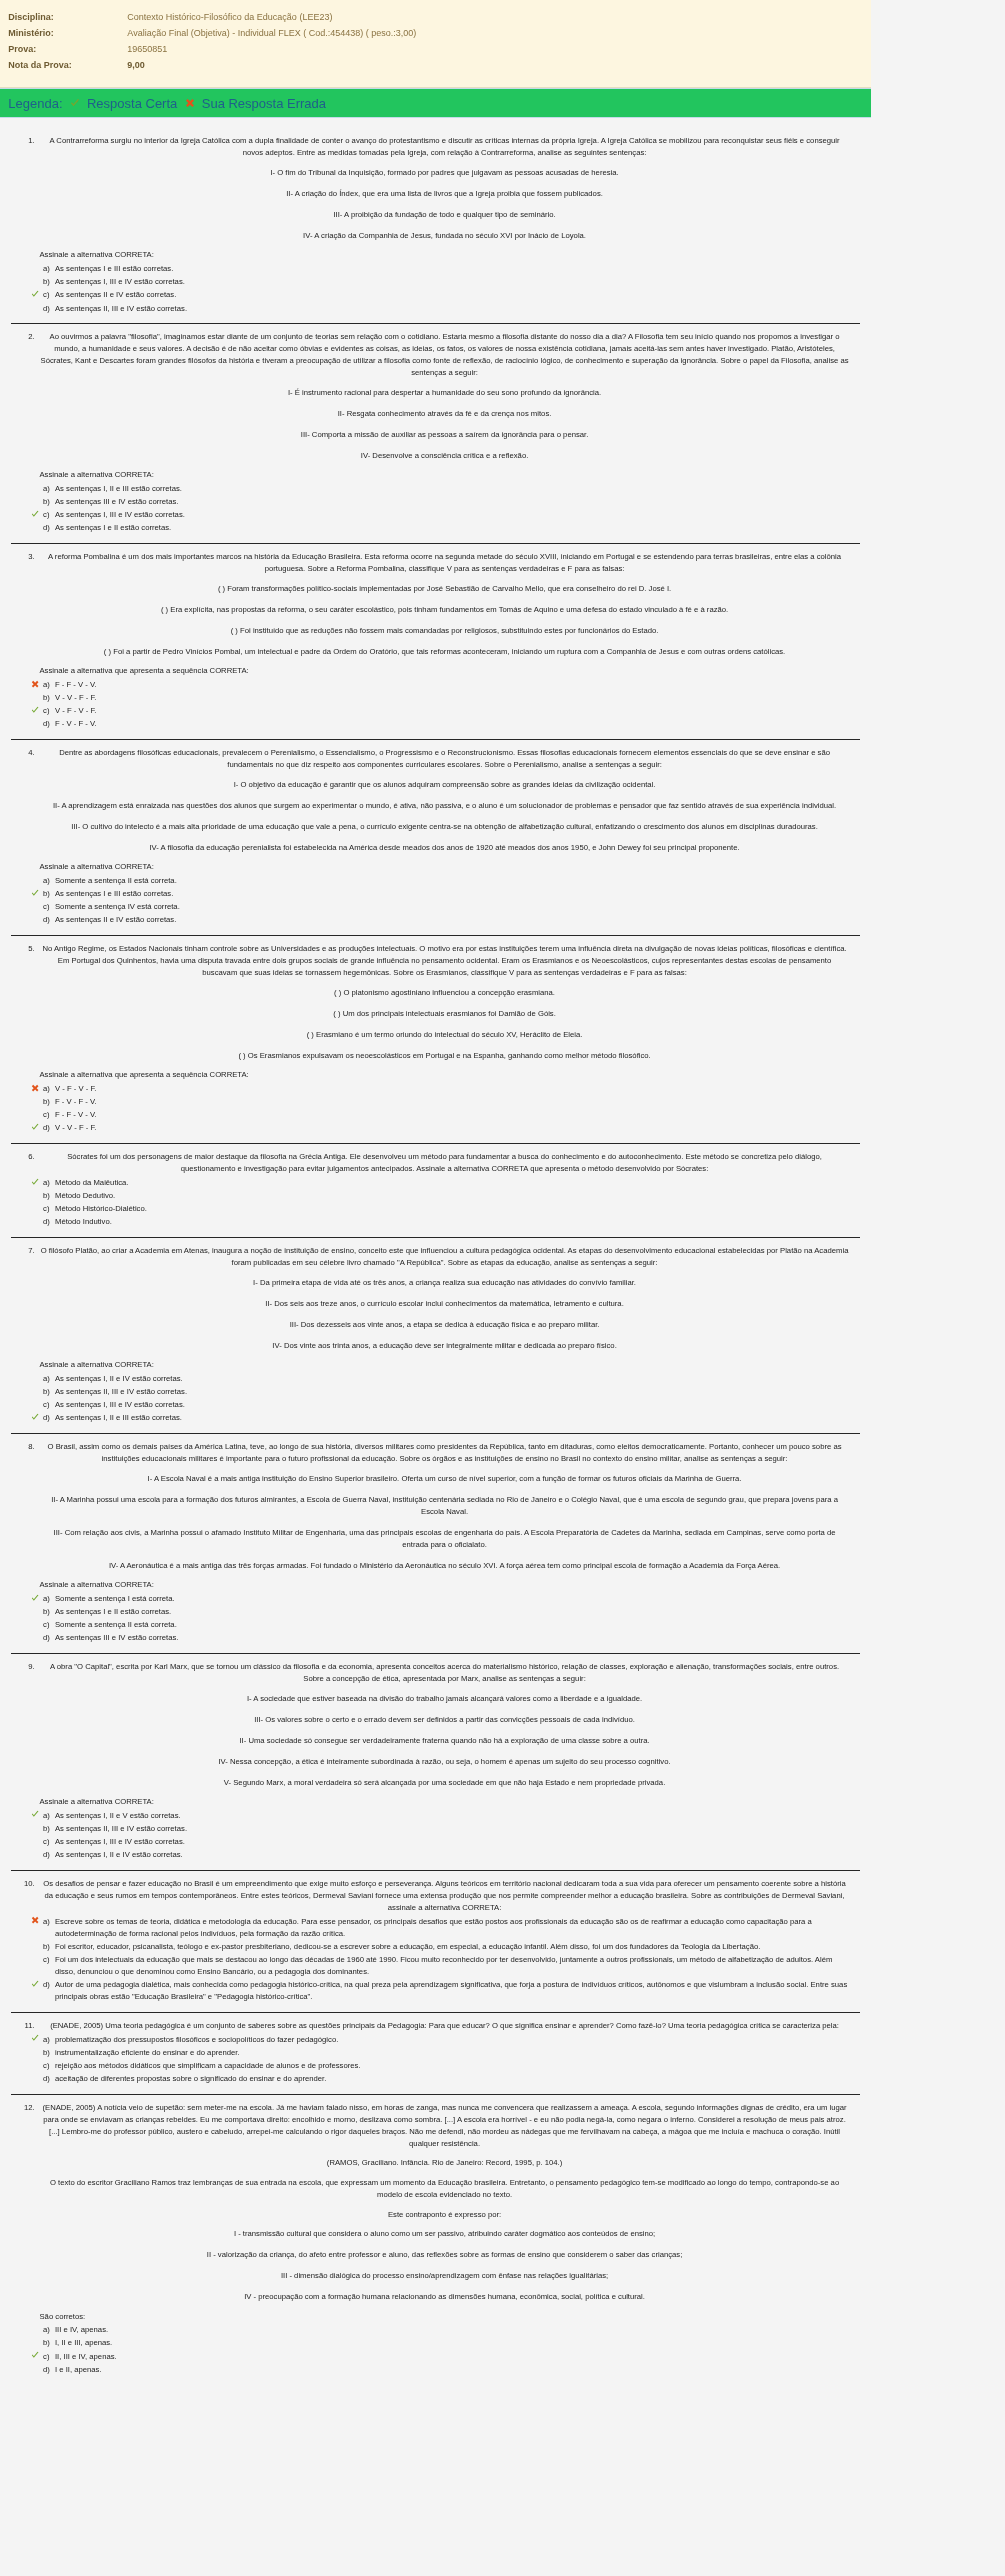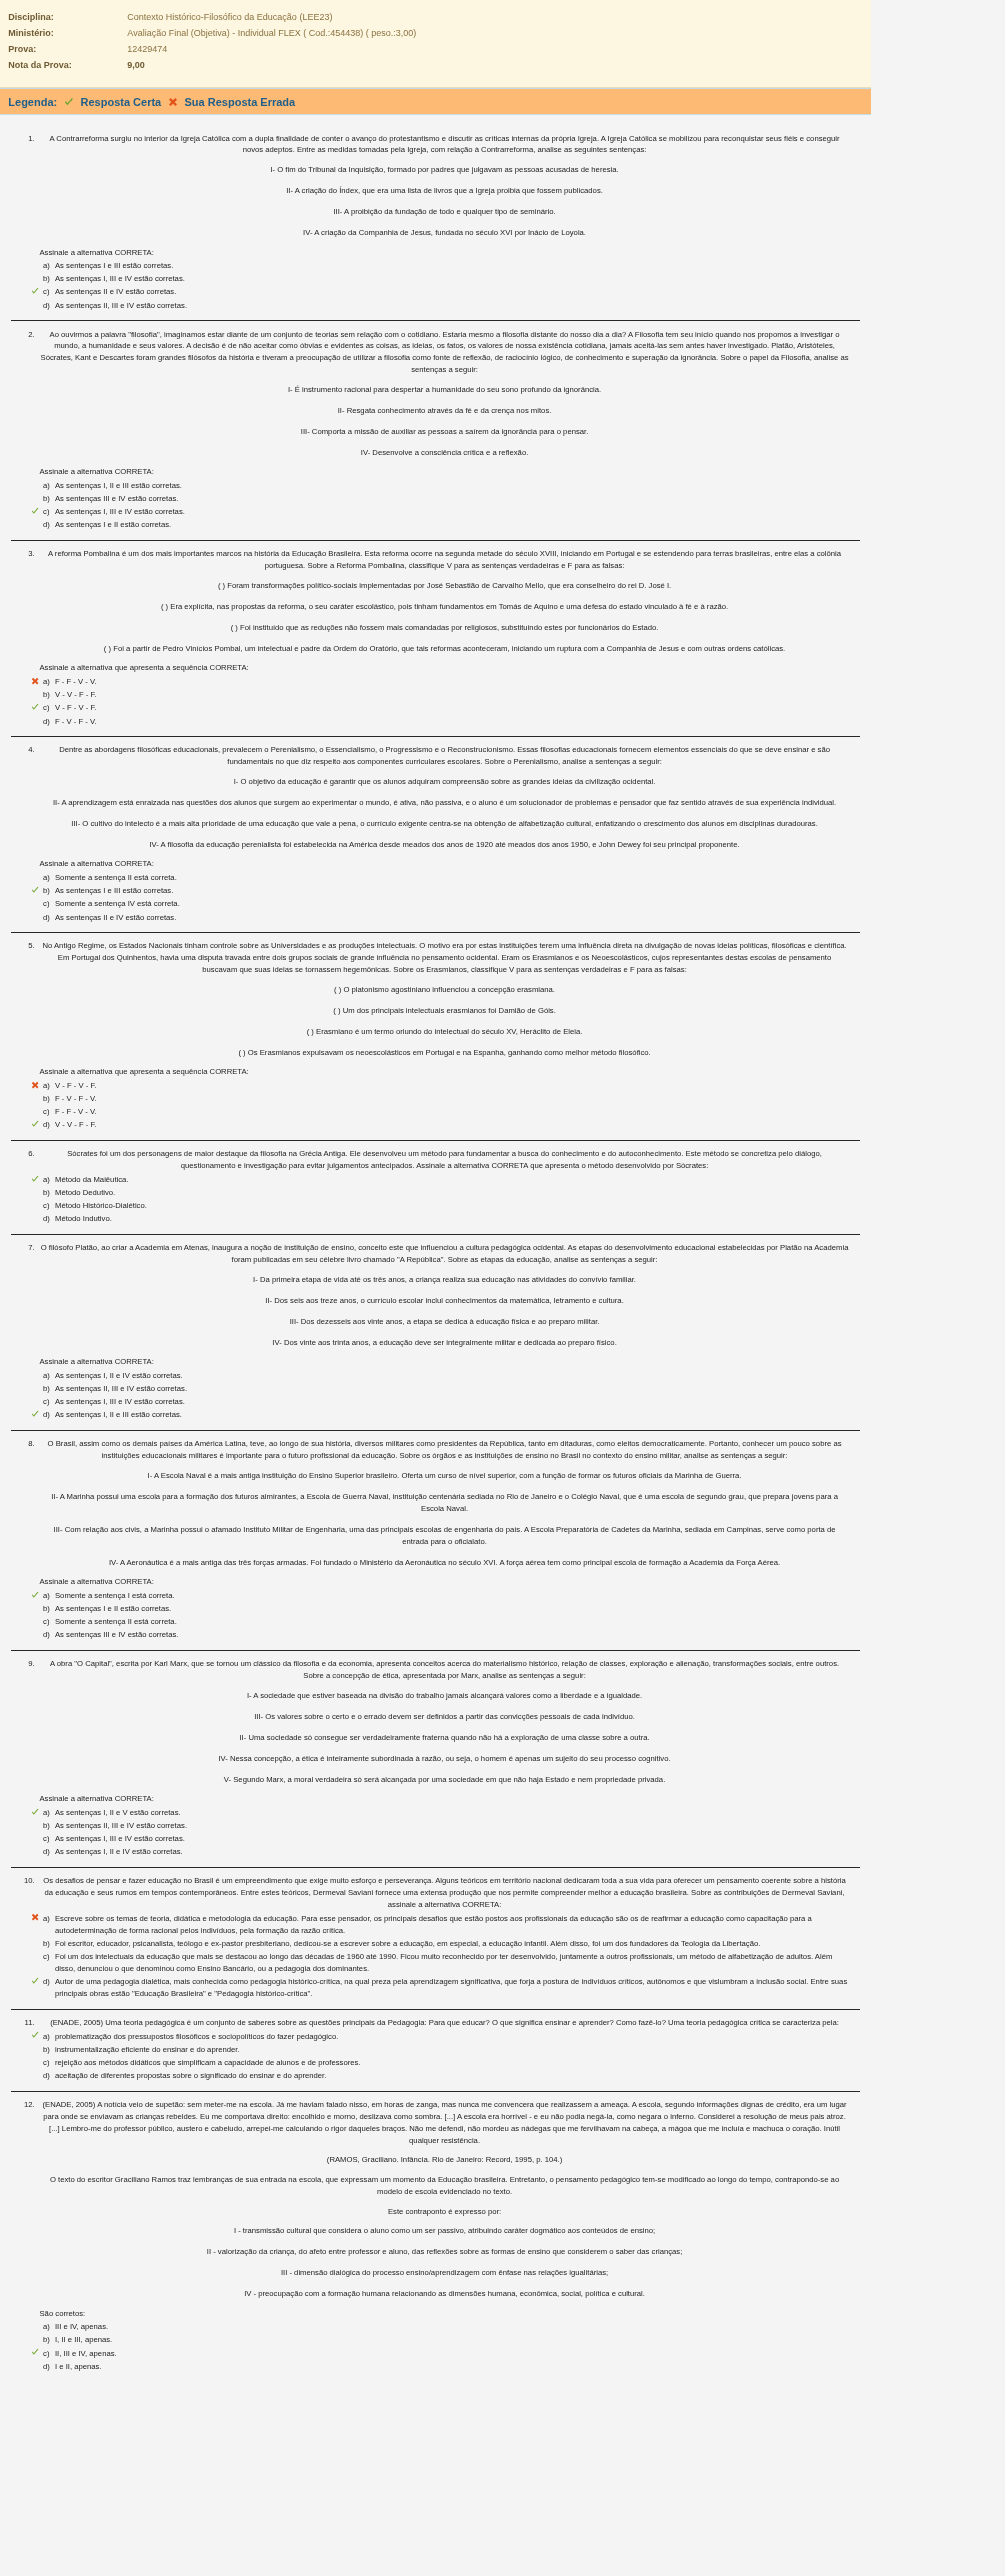--- a/index.html
+++ b/index.html
@@ -34,26 +34,26 @@
   }
   .hdr-value{
     color:#8a7342;
     font-weight:normal;
     padding-left:4.8px;
   }
   .hdr-value.strong{font-weight:bold;color:#6e5b32;margin-left:43px;}
 
   
   .legend-bar{
-    background:#fdba74;
+    background:#22c55e;
     border-top:0.6px solid #c3dbe8;
     border-bottom:0.6px solid #c3dbe8;
     padding:6px 0 6px 8.3px;
-    font-size:11px;
-    font-weight:bold;
+    font-size:13px;
+    font-weight:normal;
     color:#1f5f8b;
   }
   .legend-bar span{vertical-align:middle;}
   .ico{
     display:inline-block;
     vertical-align:middle;
     width:10px;height:10px;
     margin:0 3px 0 4.2px;
   }
   .ico svg{display:block;}
@@ -143,21 +143,21 @@
           <tr>
             <td class="hdr-label">Disciplina:</td>
             <td class="hdr-value">Contexto Histórico-Filosófico da Educação (LEE23)</td>
           </tr>
           <tr>
             <td class="hdr-label">Ministério:</td>
             <td class="hdr-value">Avaliação Final (Objetiva) - Individual FLEX ( Cod.:454438) ( peso.:3,00)</td>
           </tr>
           <tr>
             <td class="hdr-label">Prova:</td>
-            <td class="hdr-value">12429474</td>
+            <td class="hdr-value">19650851</td>
           </tr>
           <tr>
             <td class="hdr-label">Nota da Prova:</td>
             <td class="hdr-value strong">9,00</td>
           </tr>
         </tbody>
     </table>
   </div>
 
   <div class="legend-bar">

